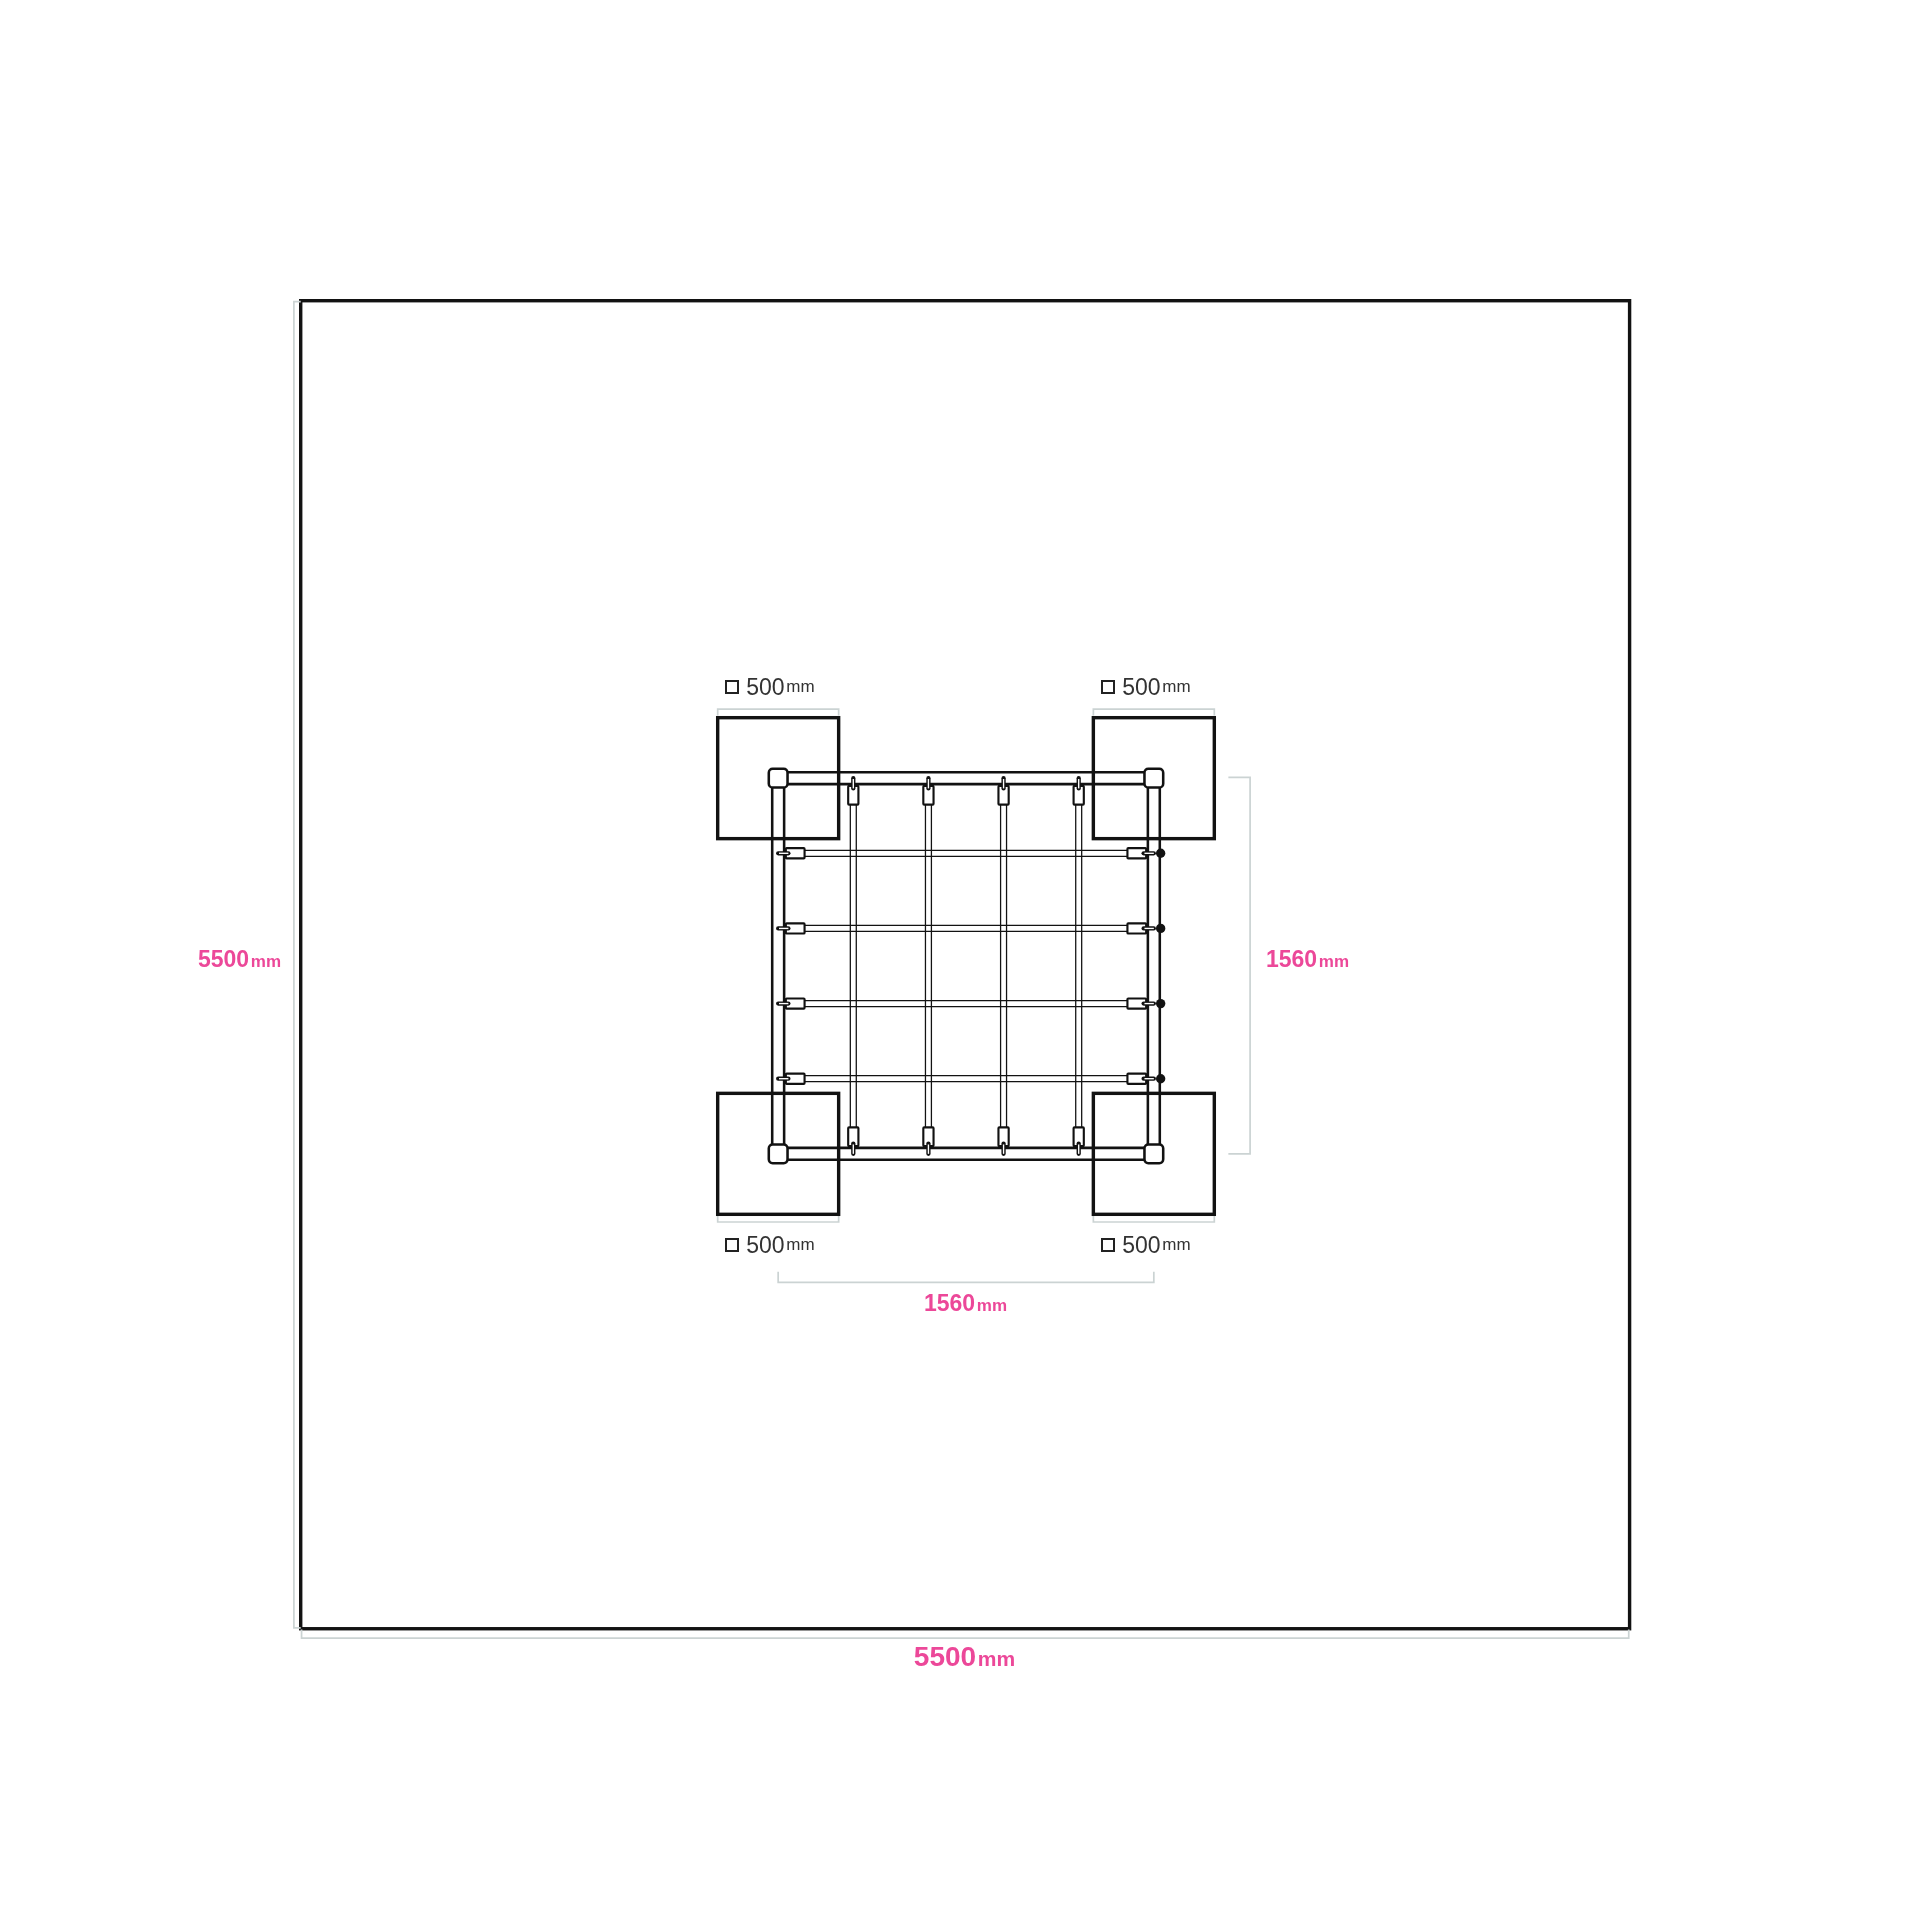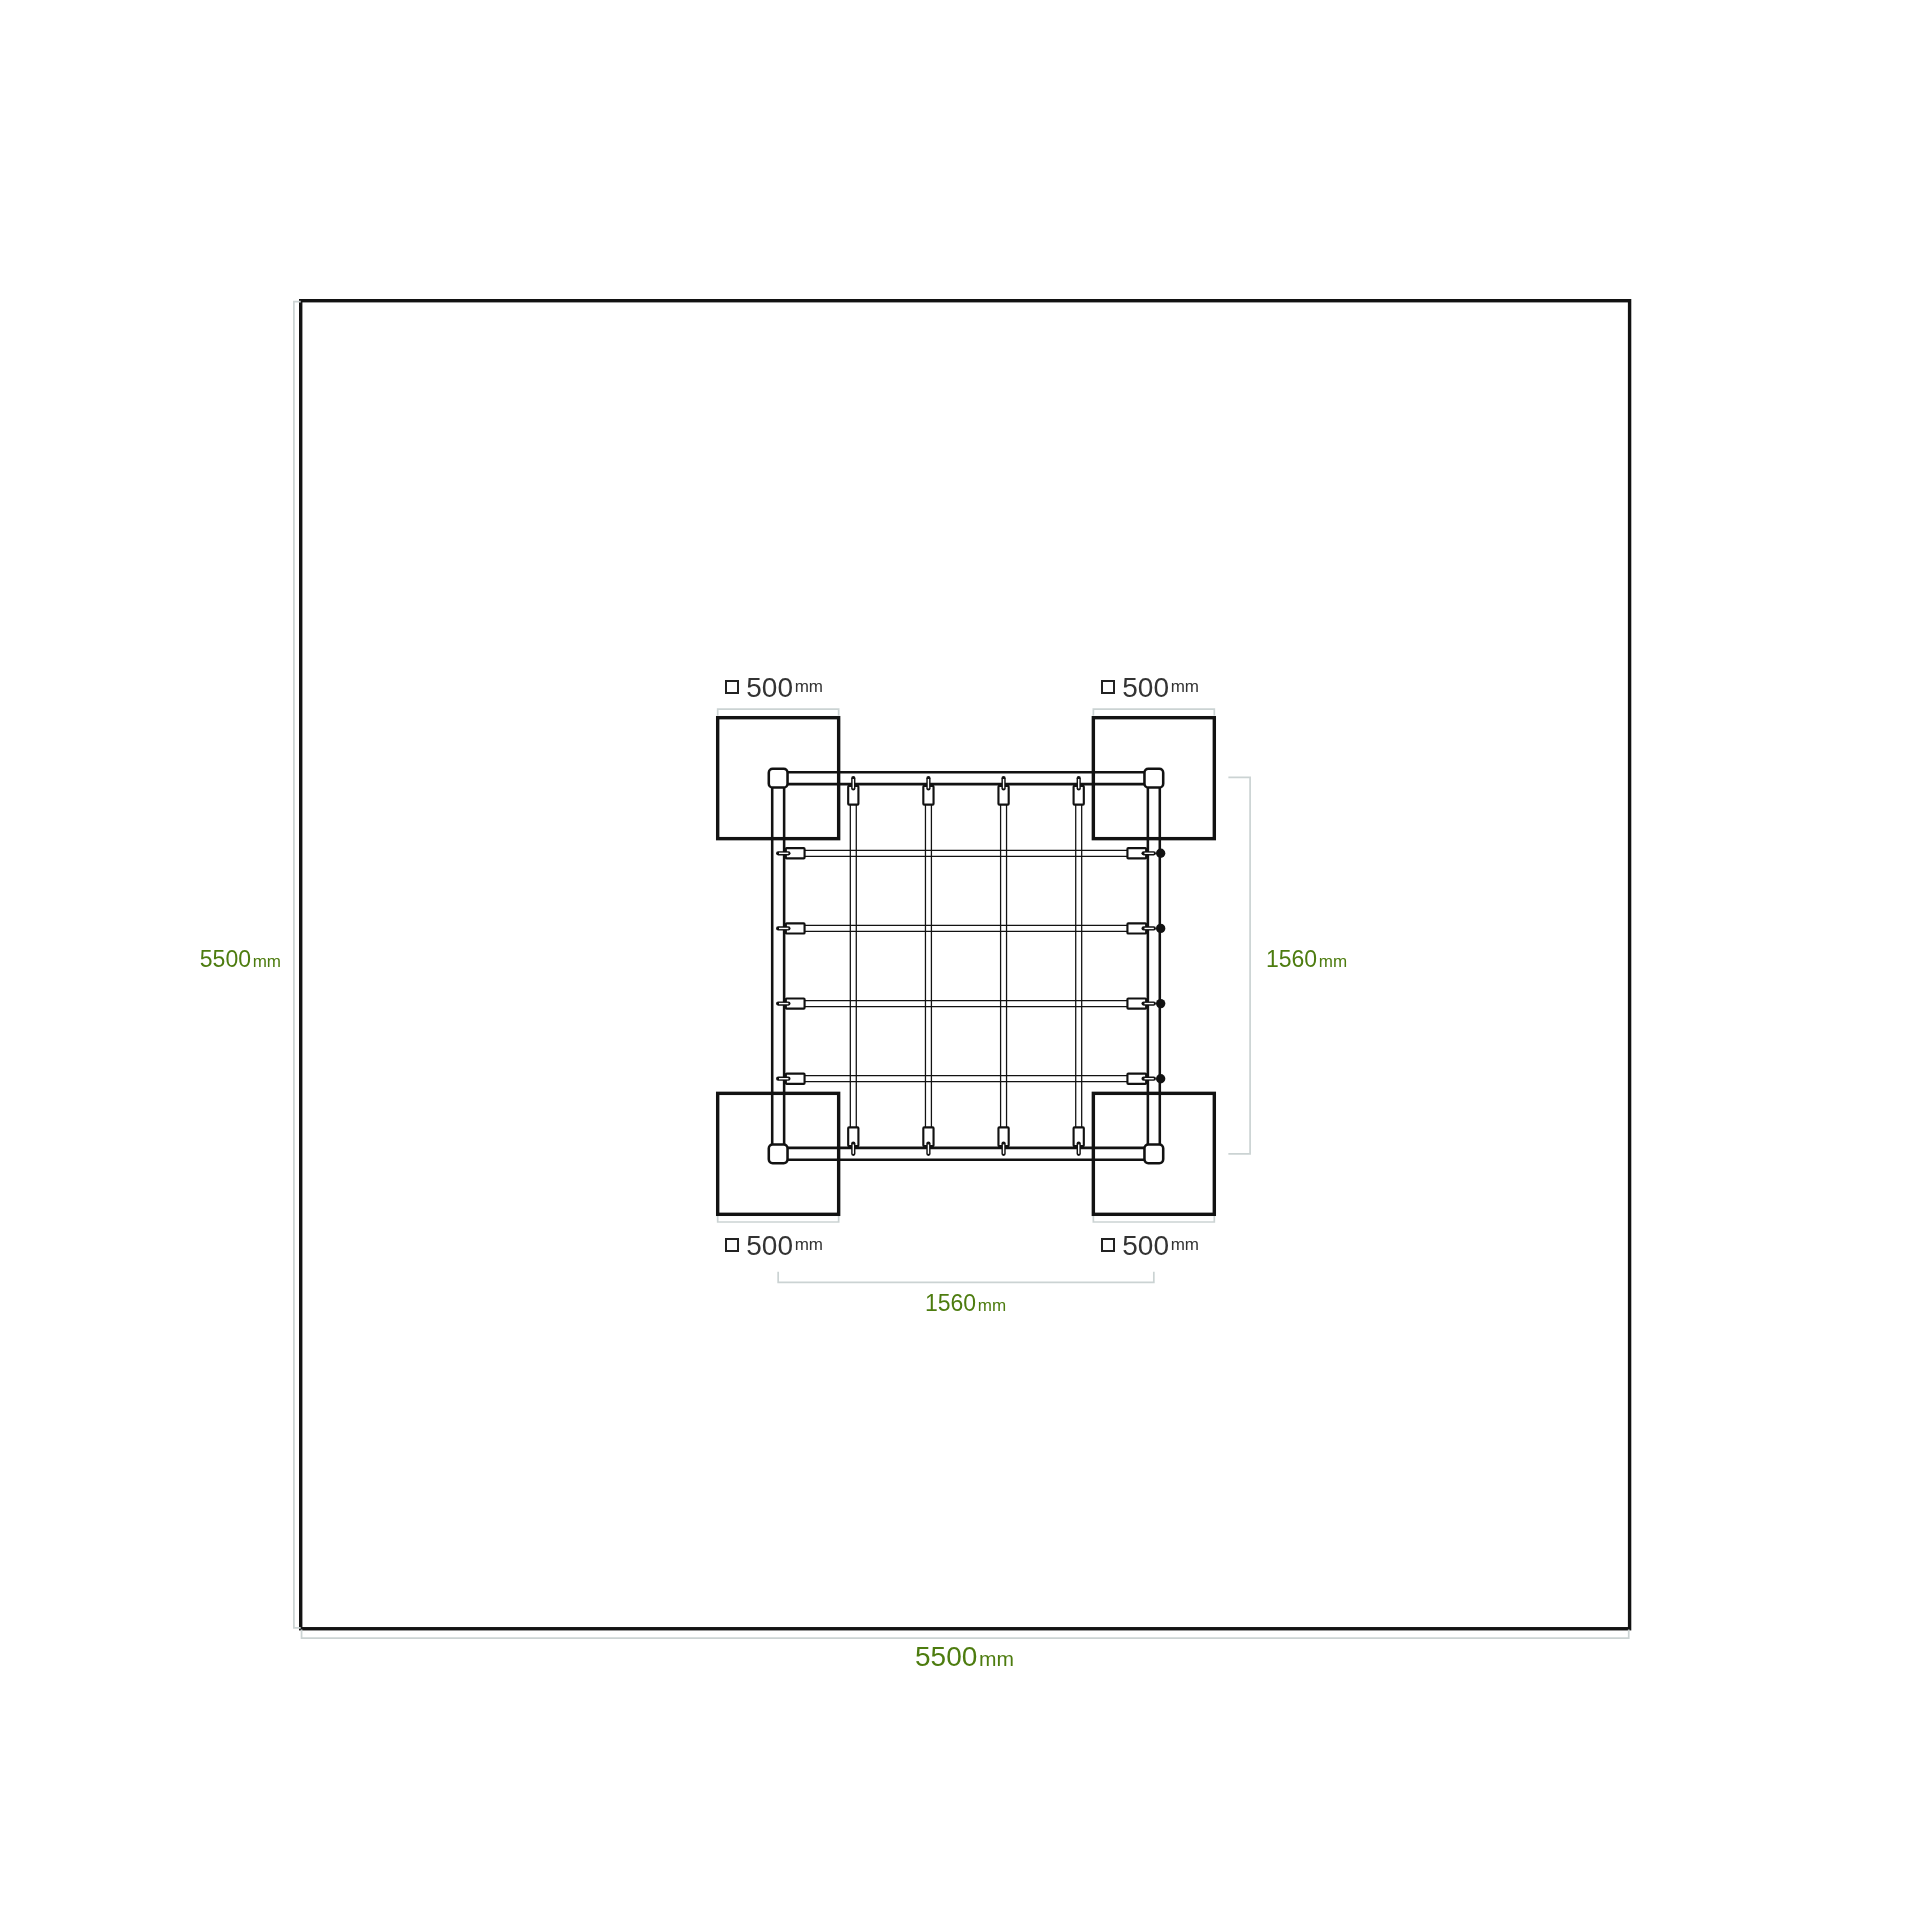--- a/index.html
+++ b/index.html
@@ -1,31 +1,31 @@
 <!DOCTYPE html>
 <html style="font-size:13.6px"><head>
 <meta charset="utf-8">
 <style>
   html,body{margin:0;padding:0;background:#ffffff;}
   #canvas{position:relative;width:1932px;height:1932px;background:#ffffff;overflow:hidden;
           font-family:"Liberation Sans","DejaVu Sans",sans-serif;color:#333;}
   #drawing{position:absolute;left:0;top:0;}
-  .dim-label{position:absolute;white-space:nowrap;color:#4d7c0f;}
+  .dim-label{position:absolute;white-space:nowrap;color:#ec4899;font-weight:bold;}
   .dim-label .num{font-size:23px;line-height:23px;}
   .dim-label .unit{font-size:17px;margin-left:1.7px;}
   .dim-label.big .num{font-size:28px;line-height:28px;}
   .dim-label.big .unit{font-size:21px;}
   .lbl-area-left{left:68px;top:948px;width:213px;text-align:right;}
   .lbl-area-bottom{left:854px;top:1643px;width:221px;text-align:center;}
   .lbl-frame-right{left:1266px;top:948px;}
   .lbl-frame-bottom{left:855px;top:1292px;width:221px;text-align:center;}
   .footing-label{position:absolute;display:flex;align-items:center;height:24px;color:#333;}
   .footing-label .sq{display:inline-block;width:13.6px;height:13.6px;border:2.1px solid #222;
                      box-sizing:border-box;margin-right:7.7px;background:#fff;}
-  .footing-label .num{font-size:28px;line-height:23px;}
+  .footing-label .num{font-size:23px;line-height:23px;}
   .footing-label .unit{font-size:17px;margin-left:1.7px;}
   .fl-tl{left:725px;top:675px;}
   .fl-tr{left:1101px;top:675px;}
   .fl-bl{left:725px;top:1233px;}
   .fl-br{left:1101px;top:1233px;}
 </style>
 </head>
 <body>
 
 <div id="canvas">

